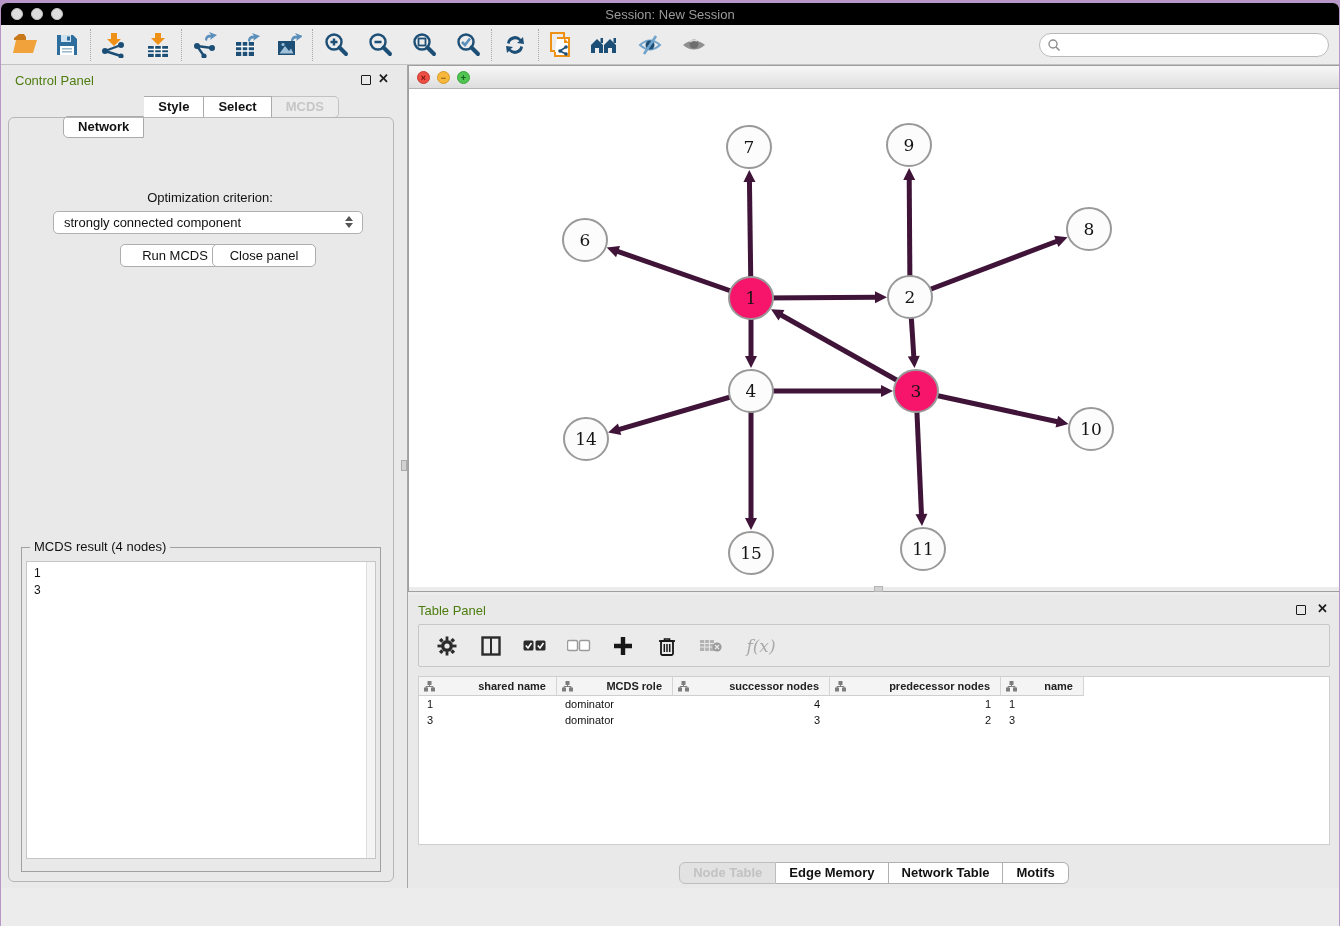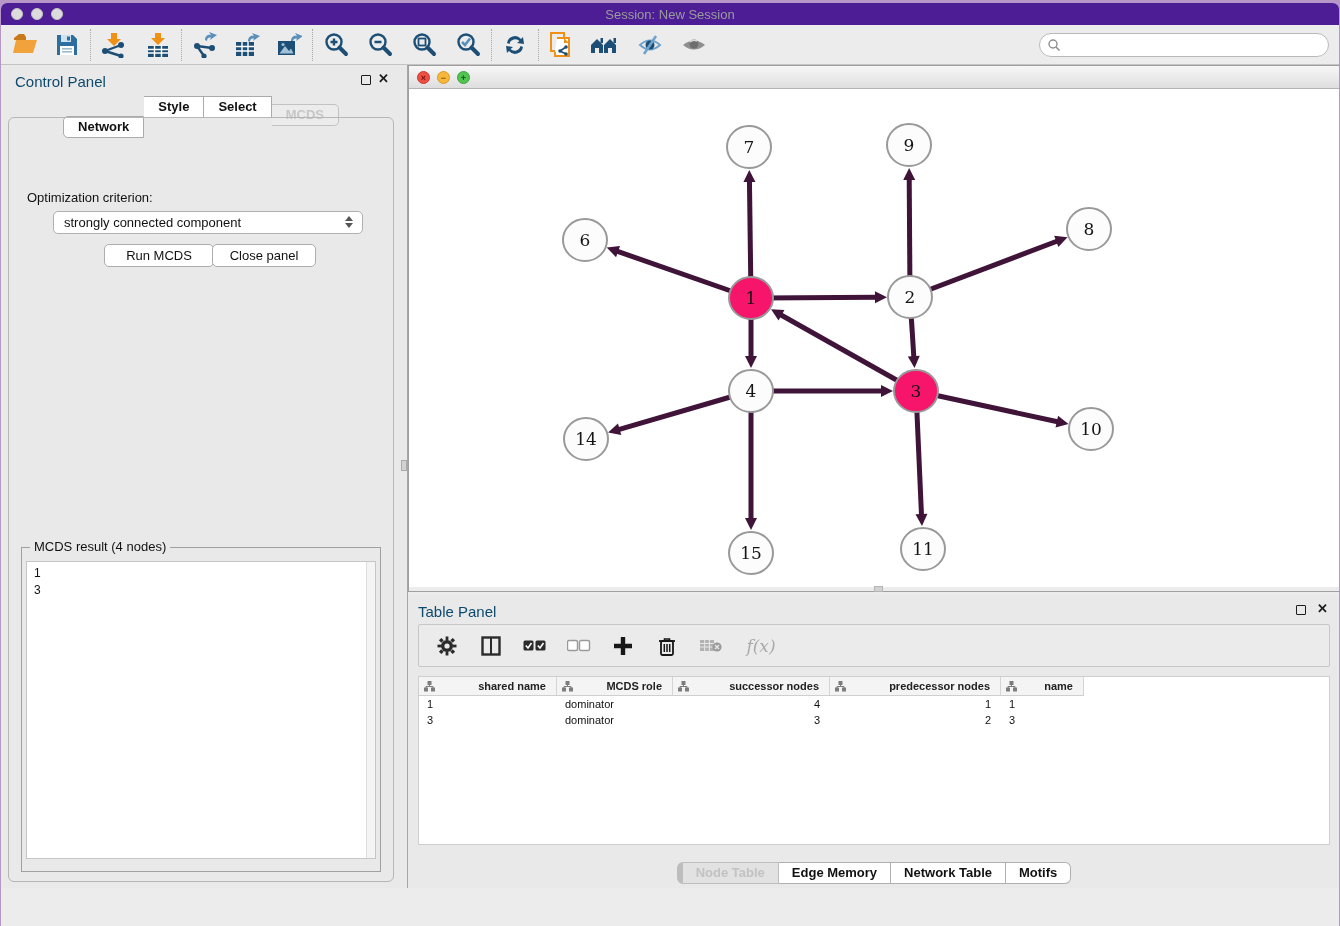--- a/index.html
+++ b/index.html
@@ -1,45 +1,45 @@
 <!DOCTYPE html>
 <html><head>
 <meta charset="utf-8">
 <style>
   * { box-sizing: border-box; margin: 0; padding: 0; }
   html,body { width:1340px; height:926px; overflow:hidden; }
   body { background:#b697c8; font-family:"Liberation Sans", sans-serif; -webkit-font-smoothing:antialiased; }
   .win { position:absolute; left:1px; right:1px; top:3px; bottom:0; background:#ececec; border-radius:6px 6px 0 0; overflow:hidden; }
 
   
-  .titlebar { position:absolute; left:0; right:0; top:0; height:22px; background:#4c1d95; }
+  .titlebar { position:absolute; left:0; right:0; top:0; height:22px; background:#000000; }
   .lights { position:absolute; left:10px; top:5px; display:flex; gap:8px; }
   .light { width:12px; height:12px; border-radius:50%; background:#dcdcdc; border:1px solid #c3c3c3; }
   .title-text { position:absolute; left:0; right:0; top:4px; text-align:center; font-size:13px; color:#9b9b9b; }
 
   
   .toolbar { position:absolute; left:0; right:0; top:22px; height:40px; background:#ececec; border-bottom:1px solid #c3c3c3; display:flex; align-items:center; }
   .tbtn { width:36px; height:34px; display:flex; align-items:center; justify-content:center; flex:none; }
   .tdiv { width:1px; height:32px; border-left:1px dotted #a8a8a8; margin:0 5px; flex:none; }
   .search-wrap { position:absolute; right:10px; top:8px; width:290px; height:24px; background:#fff; border:1px solid #b9b9b9; border-radius:12px; display:flex; align-items:center; padding-left:7px; }
   .search-wrap input { border:none; outline:none; flex:1; font-size:12px; background:transparent; height:18px; }
 
   
   .cpanel { position:absolute; left:0; top:62px; width:400px; bottom:38px; background:#e9e9e9; }
   .panel-head { position:absolute; left:0; right:0; top:0; height:30px; }
-  .panel-title { position:absolute; left:14px; top:8px; font-size:15px; color:#0c4a6e; }
+  .panel-title { position:absolute; left:14px; top:8px; font-size:13px; color:#4d7c0f; }
   .float-ico { position:absolute; top:10px; width:10px; height:10px; border:1.6px solid #1c1c1c; border-radius:1px; }
   .close-ico { position:absolute; top:6px; font-size:13px; font-weight:bold; color:#1c1c1c; }
   .ctabs { position:absolute; top:31px; left:0; right:0; display:flex; justify-content:center; }
   .ctab { height:22px; line-height:20px; padding:0 14px; background:#fff; border:1px solid #ababab; border-left:none; font-size:13px; font-weight:600; color:#111; }
   .ctab:first-child { border-left:1px solid #ababab; border-radius:5px 0 0 5px;margin-top:20px; }
-  .ctab:last-child { border-radius:0 5px 5px 0;margin-top:8px; }
+  .ctab:last-child { border-radius:0 5px 5px 0; }
   .ctab.sel { background:#ececec; color:#c6c6c6; border-color:#c2c2c2; }
   .tabpane { position:absolute; left:7px; right:7px; top:52px; bottom:6px; border:1px solid #b6b6b6; border-radius:6px; }
-  .opt-label { position:absolute; left:18px; right:0; top:72px; font-size:13px; color:#111; }
+  .opt-label { position:absolute; left:18px; right:0; top:72px; text-align:center; font-size:13px; color:#111; }
   .opt-select { position:absolute; left:44px; top:93px; width:310px; height:23px; background:#fff; border:1px solid #b0b0b0; border-radius:5px; font-size:13px; color:#111; line-height:21px; padding-left:10px; }
   .stepper { position:absolute; right:9px; top:4px; display:flex; flex-direction:column; gap:2px; }
   .tri-up { width:0; height:0; border-left:4px solid transparent; border-right:4px solid transparent; border-bottom:5px solid #555; }
   .tri-dn { width:0; height:0; border-left:4px solid transparent; border-right:4px solid transparent; border-top:5px solid #555; }
   .mac-btn { position:absolute; top:126px; height:23px; background:#fff; border:1px solid #adadad; border-radius:5px; font-size:13px; color:#111; text-align:center; line-height:21px; }
   .groupbox { position:absolute; left:12px; right:12px; top:429px; bottom:9px; border:1px solid #a0a0a0; }
   .group-legend { position:absolute; left:8px; top:-9px; background:#e9e9e9; padding:0 4px; font-size:13px; color:#111; }
   .result-area { position:absolute; left:4px; right:4px; top:13px; bottom:12px; background:#fff; border:1px solid #c6c6c6; }
   .result-text { position:absolute; left:7px; top:3px; font-size:12px; color:#111; line-height:17px; white-space:pre-line; }
   .result-scroll { position:absolute; right:0; top:0; bottom:0; width:9px; background:#f4f4f4; border-left:1px solid #ddd; }
@@ -66,21 +66,21 @@
   .ttb { width:24px; height:24px; display:flex; align-items:center; justify-content:center; flex:none; }
   .fx { font-family:"DejaVu Serif", serif; font-style:italic; font-size:17px; color:#a9a9a9; }
   .ttable { position:absolute; left:10px; top:81px; width:912px; height:169px; background:#fff; border:1px solid #cfcfcf; }
   .thead { display:flex; height:19px; }
   .th { background:#f4f4f4; border-right:1px solid #d4d4d4; border-bottom:1px solid #cfcfcf; display:flex; align-items:center; font-size:11px; color:#222; flex:none; }
   .th .lbl { flex:1; text-align:right; padding-right:10px;font-weight:bold; }
   .trow { display:flex; height:16px; }
   .td { font-size:11px; color:#111; flex:none; line-height:16px; }
   .bottom-tabs { position:absolute; left:0; right:0; top:267px; display:flex; justify-content:center; }
   .btab { height:22px; line-height:20px; padding:0 13px; background:#fff; border:1px solid #b0b0b0; border-left:none; font-size:13px; font-weight:600; color:#111; }
-  .btab:first-child { border-left:6px solid #000000; border-radius:6px 0 0 6px;text-align:center; }
+  .btab:first-child { border-left:1px solid #000000; border-radius:6px 0 0 6px;text-align:center; }
   .btab:last-child { border-radius:0 6px 6px 0; }
   .btab.sel { background:#e2e2e2; color:#c2c2c2; border-color:#bdbdbd; }
 
   
   .statusbar { position:absolute; left:0; right:0; bottom:0; height:38px; background:#ececec; border-top:1px solid #c9c9c9; }
   .sb-left { position:absolute; left:10px; top:8px; width:30px; height:24px; background:#fdfdfd; border:1px solid #b9b9b9; border-radius:3px; display:flex; align-items:center; justify-content:center; }
   .sb-right { position:absolute; right:8px; top:8px; height:24px; padding:0 10px 0 8px; background:#f6f6f6; border:1px solid #bdbdbd; border-radius:3px; display:flex; align-items:center; gap:6px; font-size:12px; color:#111; }
   .green-dot { width:11px; height:11px; border-radius:50%; background:#1f9e35; }
 </style>
 </head>
@@ -268,21 +268,21 @@
       </div>
     <div class="tabpane">
       <div class="opt-label">Optimization criterion:</div>
       <div class="opt-select">
         <span>strongly connected component</span>
         <div class="stepper">
             <div class="tri-up"></div>
             <div class="tri-dn"></div>
           </div>
       </div>
-      <div class="mac-btn" style="left:95px;width:110px">Run MCDS</div>
+      <div class="mac-btn" style="left:111px;width:110px">Run MCDS</div>
       <div class="mac-btn" style="left:203px;width:104px">Close panel</div>
       <div class="groupbox">
         <div class="group-legend">MCDS result (4 nodes)</div>
         <div class="result-area">
           <div class="result-text" id="result-lines">1
 3</div>
           <div class="result-scroll"></div>
         </div>
       </div>
     </div>

